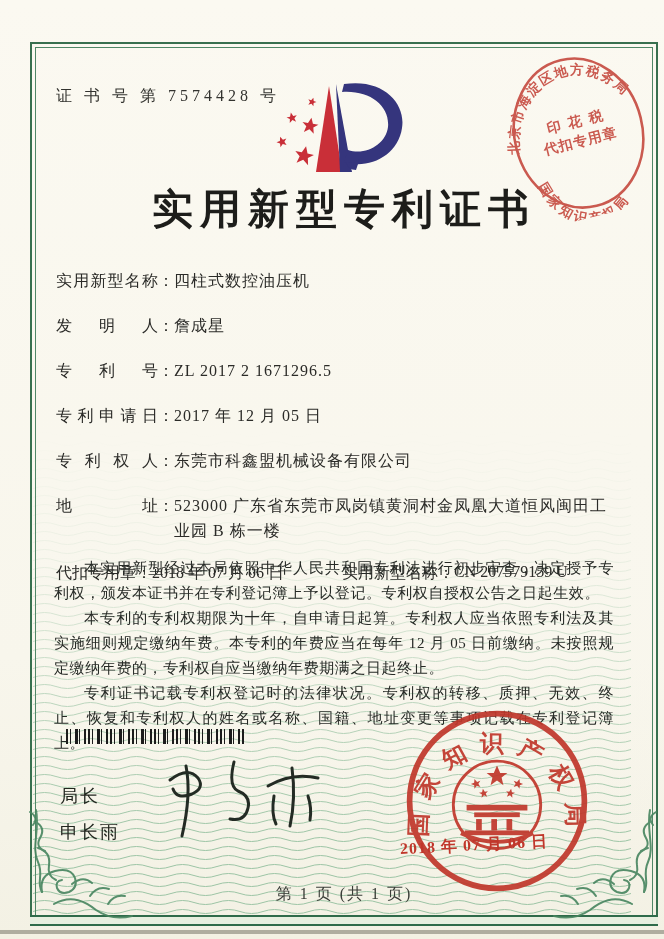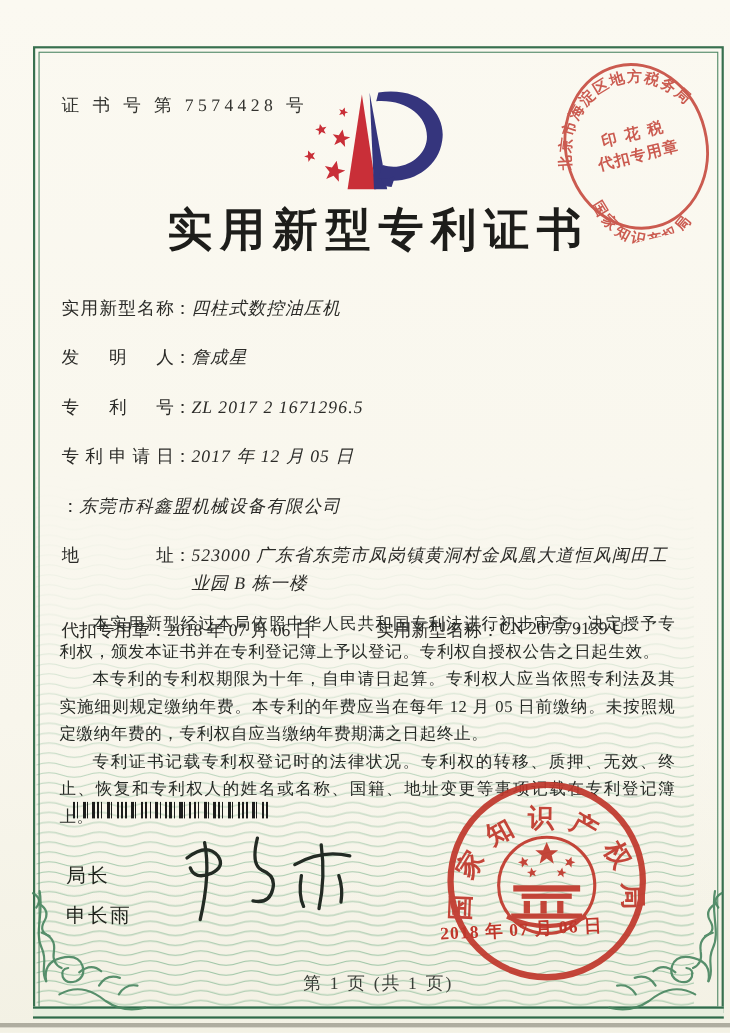--- a/index.html
+++ b/index.html
@@ -45,21 +45,21 @@
     font-size:41px; font-weight:bold; letter-spacing:7px; color:#1d1d1a;
   }
   
   .fields{position:absolute; left:56px; top:268px; width:560px; font-size:16px;}
   .frow{display:flex; margin-bottom:20px; line-height:25px;}
   .flabel{
     display:inline-block; width:102px; flex:0 0 102px;
     text-align:justify; text-align-last:justify; white-space:nowrap; overflow:hidden;
   }
   .colon{flex:0 0 14px;}
-  .fvalue{flex:1; letter-spacing:1px;font-style:italic;}
+  .fvalue{flex:1; letter-spacing:1px;}
   .grant-row{display:flex; margin-top:5px;}
   .grant-left{display:flex; width:286px;}
   .grant-right{display:flex;}
   .glabel{white-space:nowrap;}
   
   .paras{
     position:absolute; left:54px; top:556px; width:560px;
     font-size:15px; line-height:25px; text-align:justify; letter-spacing:.6px; color:#262a26;
   }
   .paras p{margin:0; text-indent:2em;}
@@ -201,20 +201,21 @@
       <span class="flabel">专 利 号</span>
         <span class="colon">：</span>
       <span class="fvalue">ZL 2017 2 1671296.5</span>
     </div>
     <div class="frow">
       <span class="flabel">专利申请日</span>
         <span class="colon">：</span>
       <span class="fvalue">2017 年 12 月 05 日</span>
     </div>
     <div class="frow">
+      <span class="flabel">专 利 权 人</span>
         <span class="colon">：</span>
       <span class="fvalue">东莞市科鑫盟机械设备有限公司</span>
     </div>
     <div class="frow">
       <span class="flabel">地 址</span>
         <span class="colon">：</span>
       <span class="fvalue">523000 广东省东莞市凤岗镇黄洞村金凤凰大道恒风闽田工业园 B 栋一楼</span>
     </div>
     <div class="grant-row">
       <div class="grant-left">

